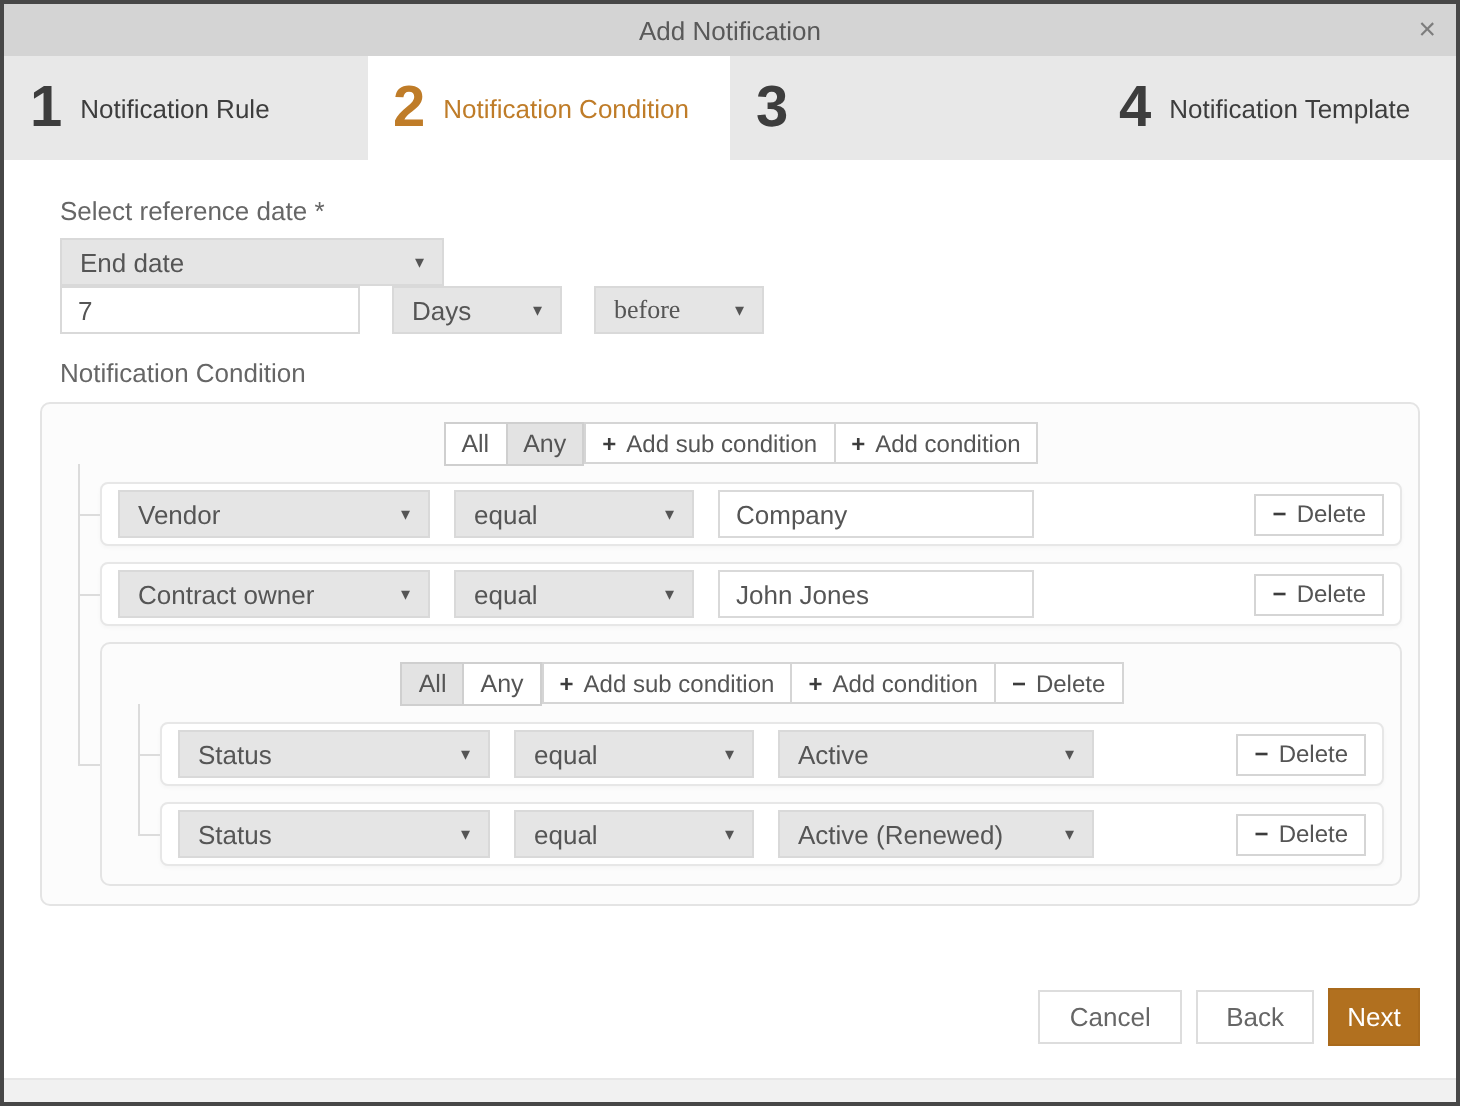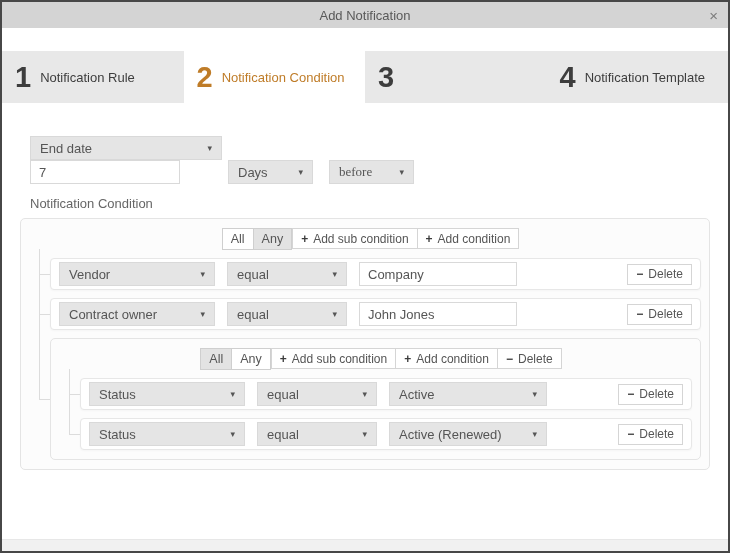--- a/index.html
+++ b/index.html
@@ -1,20 +1,20 @@
 <!DOCTYPE html>
 <html><head>
 <meta charset="utf-8">
 <style>
   * { box-sizing: border-box; }
   html,body { margin:0; padding:0; background:#fff; }
   body { font-family:"Liberation Sans", sans-serif; }
 
   .dialog { width:730px; height:553px; border:2px solid #474747; background:#fff;
-            display:flex; flex-direction:column; overflow:hidden;gap:23px; }
+            display:flex; flex-direction:column; overflow:hidden; }
 
   
   .titlebar { flex:none; height:26px; background:#d4d4d4; position:relative;
               display:flex; align-items:center; justify-content:center; }
   .title { font-size:13px; color:#595959; }
   .close { position:absolute; right:10px; top:50%; transform:translateY(-50%);
            color:#7d7d7d; font-size:15px; line-height:1; cursor:pointer; }
 
   
   .tabbar { flex:none; height:52px; display:flex; background:#e8e8e8; }
@@ -31,21 +31,21 @@
 
   .select { height:24px; background:#e5e5e5; border:1px solid #d9d9d9; display:flex;
             align-items:center; justify-content:space-between; padding:0 9px;
             font-size:13px; color:#555; cursor:pointer; }
   .caret { font-size:9px; color:#555; margin-left:8px; flex:none; }
   .text-input { height:24px; border:1px solid #d9d9d9; padding:0 8px; font-size:13px;
                 color:#555; font-family:inherit; background:#fff; }
 
   .w-ref { width:192px; margin-left:10px; }
   .w-amount { width:150px; }
-  .w-unit { width:85px;margin-left:32px; }
+  .w-unit { width:85px; }
   .w-timing { width:85px;font-family:Liberation Serif, serif; }
 
   .builder-label { font-size:13px; color:#666; margin:12px 0 7px 10px; }
 
   
   .group { border:1px solid #e4e4e4; border-radius:5px; background:#fcfcfc;
            padding:9px 8px 9px 9px; }
   .group-header { display:flex; align-items:flex-start; justify-content:center;
                   margin-left:10px; }
   .toggles { display:inline-flex; }
@@ -113,20 +113,21 @@
       <span class="tab-number">3</span>
     </div>
     <div class="tab">
       <span class="tab-number">4</span>
       <span class="tab-label">Notification Template</span>
     </div>
   </div>
 
   <div class="content">
 
+    <div class="form-label">Select reference date *</div>
     <div class="select w-ref">
       <span>End date</span>
       <span class="caret">▾</span>
     </div>
 
     <div class="control-row">
       <input class="text-input w-amount" value="7" style="">
       <div class="select w-unit">
         <span>Days</span>
         <span class="caret">▾</span>
@@ -260,15 +261,20 @@
                 </div>
               </li>
             </ul>
           </div>
         </li>
 
       </ul>
     </div>
   </div>
 
+  <div class="footer">
+    <button class="footer-btn cancel">Cancel</button>
+    <button class="footer-btn">Back</button>
+    <button class="next-btn">Next</button>
+  </div>
   <div class="bottom-strip"></div>
 
 </div>
 
 </body></html>

